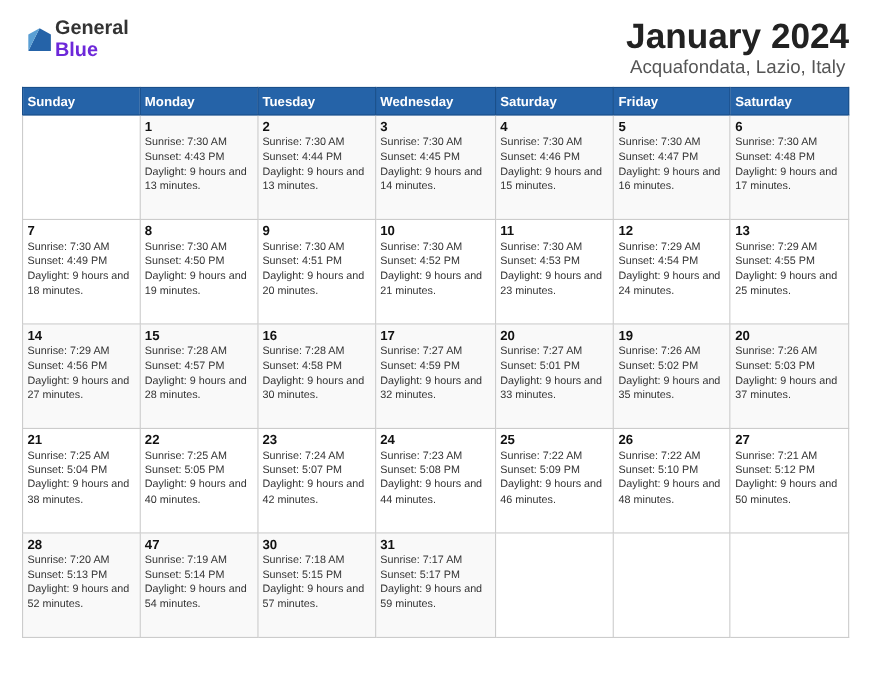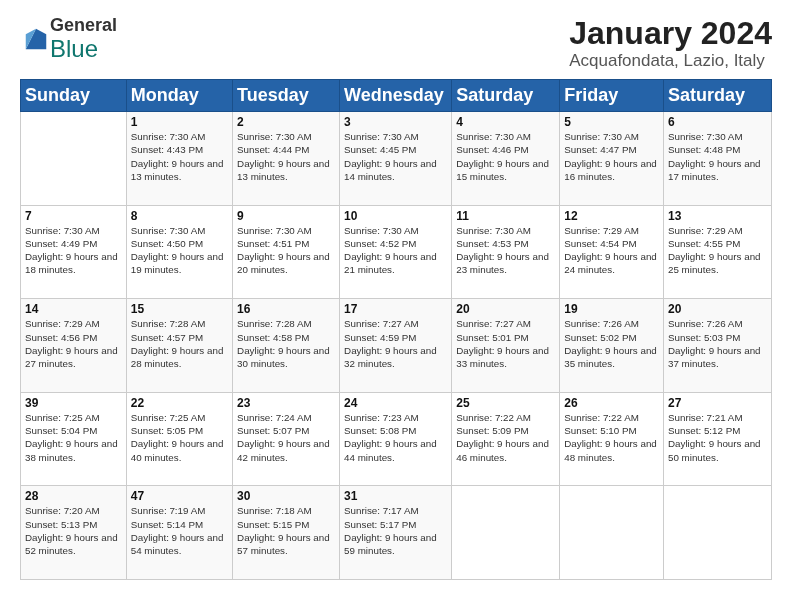--- a/index.html
+++ b/index.html
@@ -31,31 +31,31 @@
       display: flex;
       flex-direction: column;
       line-height: 1.1;
     }
     .logo-general {
       font-size: 18px;
       font-weight: bold;
       color: #333;
     }
     .logo-blue {
-      font-size: 24px;
-      font-weight: normal;
-      color: #0f766e;
+      font-size: 18px;
+      font-weight: bold;
+      color: #6d28d9;
     }
     .logo-icon {
       width: 28px;
       height: 28px;
       margin-left: 2px;
     }
     .title-block {
-      text-align: left;
+      text-align: center;
     }
     .month-title {
       font-size: 32px;
       font-weight: bold;
       color: #222;
       line-height: 1.1;
     }
     .location {
       font-size: 17px;
       color: #555;
@@ -64,21 +64,21 @@
       flex: 1;
       border-collapse: collapse;
       width: 100%;
       font-size: 10.5px;
     }
     .calendar thead tr th {
       background: #2563a8;
       color: #fff;
       padding: 5px 4px;
       text-align: left;
-      font-size: 18px;
+      font-size: 12px;
       font-weight: bold;
       border: 1px solid #1a4f8a;
     }
     .calendar tbody tr td {
       border: 1px solid #ccc;
       vertical-align: top;
       padding: 3px 4px;
       width: 113px;
       background: #fff;
     }
@@ -217,21 +217,21 @@
             <div class="cell-day">19</div>
             <div class="cell-info">Sunrise: 7:26 AM<br>Sunset: 5:02 PM<br>Daylight: 9 hours and 35 minutes.</div>
           </td>
           <td>
             <div class="cell-day">20</div>
             <div class="cell-info">Sunrise: 7:26 AM<br>Sunset: 5:03 PM<br>Daylight: 9 hours and 37 minutes.</div>
           </td>
         </tr>
         <tr>
           <td>
-            <div class="cell-day">39</div>
+            <div class="cell-day">21</div>
             <div class="cell-info">Sunrise: 7:25 AM<br>Sunset: 5:04 PM<br>Daylight: 9 hours and 38 minutes.</div>
           </td>
           <td>
             <div class="cell-day">22</div>
             <div class="cell-info">Sunrise: 7:25 AM<br>Sunset: 5:05 PM<br>Daylight: 9 hours and 40 minutes.</div>
           </td>
           <td>
             <div class="cell-day">23</div>
             <div class="cell-info">Sunrise: 7:24 AM<br>Sunset: 5:07 PM<br>Daylight: 9 hours and 42 minutes.</div>
           </td>

